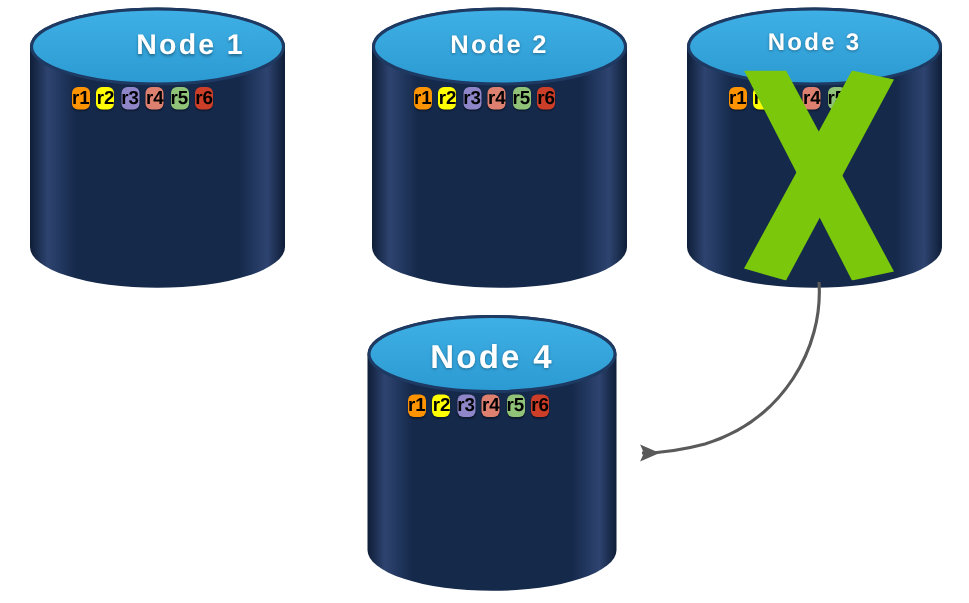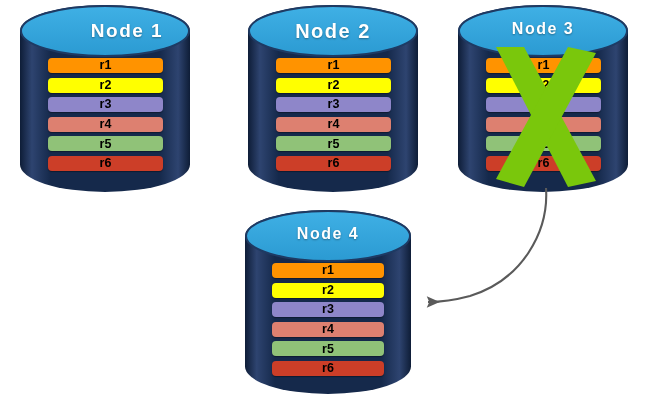--- a/index.html
+++ b/index.html
@@ -21,21 +21,21 @@
     left:0;right:0;
     text-align:center;
     color:#ffffff;
     font-weight:bold;
     letter-spacing:1.5px;
     text-shadow:0 1px 2px rgba(0,0,0,.35);
     pointer-events:none;
     white-space:nowrap;
   }
 
-  .rows{position:absolute;display:flex;flex-direction:column;}
+  .rows{position:absolute;display:flex;flex-direction:row;}
   .row{
     border-radius:4px;
     text-align:center;
     font-weight:bold;
     color:#000000;
     line-height:1;
     display:flex;
     align-items:center;
     justify-content:center;
     box-shadow:0 1px 1px rgba(0,0,0,.35);
@@ -90,21 +90,21 @@
             <stop offset="100%" stop-color="#0E1D37"></stop>
           </linearGradient>
           <linearGradient id="topGrad-node-2" x1="0" y1="0" x2="0" y2="1">
             <stop offset="0%" stop-color="#3FB0E5"></stop>
             <stop offset="100%" stop-color="#2B9AD2"></stop>
           </linearGradient>
         </defs>
         <path d="M0,26 L0,159.6 A85,27.3 0 0 0 170,159.6 L170,26 A85,26 0 0 0 0,26 Z" fill="url(#bodyGrad-node-2)"></path>
         <ellipse cx="85" cy="26" rx="84" ry="25" fill="url(#topGrad-node-2)" stroke="#1E3A63" stroke-width="2"></ellipse>
       </svg>
-      <div class="node-title" style="top: 15px; font-size: 20px;">Node  2</div>
+      <div class="node-title" style="top: 15px; font-size: 17px;">Node  2</div>
       <div class="rows" style="left: 28px; top: 53px; width: 115px; gap: 4.6px;">
         <div class="row" style="background: rgb(255, 147, 0); height: 15px; font-size: 12.5px;">r1</div>
         <div class="row" style="background: rgb(255, 255, 0); height: 15px; font-size: 12.5px;">r2</div>
         <div class="row" style="background: rgb(142, 134, 201); height: 15px; font-size: 12.5px;">r3</div>
         <div class="row" style="background: rgb(221, 128, 112); height: 15px; font-size: 12.5px;">r4</div>
         <div class="row" style="background: rgb(144, 194, 120); height: 15px; font-size: 12.5px;">r5</div>
         <div class="row" style="background: rgb(204, 62, 40); height: 15px; font-size: 12.5px;">r6</div>
       </div>
     </div>
     <div class="node" style="left: 458px; top: 5px; width: 170px; height: 183px;">
@@ -154,21 +154,21 @@
             <stop offset="100%" stop-color="#0E1D37"></stop>
           </linearGradient>
           <linearGradient id="topGrad-node-4" x1="0" y1="0" x2="0" y2="1">
             <stop offset="0%" stop-color="#3FB0E5"></stop>
             <stop offset="100%" stop-color="#2B9AD2"></stop>
           </linearGradient>
         </defs>
         <path d="M0,26 L0,156.6 A83,27.3 0 0 0 166,156.6 L166,26 A83,26 0 0 0 0,26 Z" fill="url(#bodyGrad-node-4)"></path>
         <ellipse cx="83" cy="26" rx="82" ry="25" fill="url(#topGrad-node-4)" stroke="#1E3A63" stroke-width="2"></ellipse>
       </svg>
-      <div class="node-title" style="top: 15px; font-size: 16px;">Node  4</div>
+      <div class="node-title" style="top: 15px; font-size: 22px;">Node  4</div>
       <div class="rows" style="left: 27px; top: 53px; width: 112px; gap: 4.6px;">
         <div class="row" style="background: rgb(255, 147, 0); height: 15px; font-size: 12.5px;">r1</div>
         <div class="row" style="background: rgb(255, 255, 0); height: 15px; font-size: 12.5px;">r2</div>
         <div class="row" style="background: rgb(142, 134, 201); height: 15px; font-size: 12.5px;">r3</div>
         <div class="row" style="background: rgb(221, 128, 112); height: 15px; font-size: 12.5px;">r4</div>
         <div class="row" style="background: rgb(144, 194, 120); height: 15px; font-size: 12.5px;">r5</div>
         <div class="row" style="background: rgb(204, 62, 40); height: 15px; font-size: 12.5px;">r6</div>
       </div>
     </div>
     <svg class="arrow" width="646" height="402">

